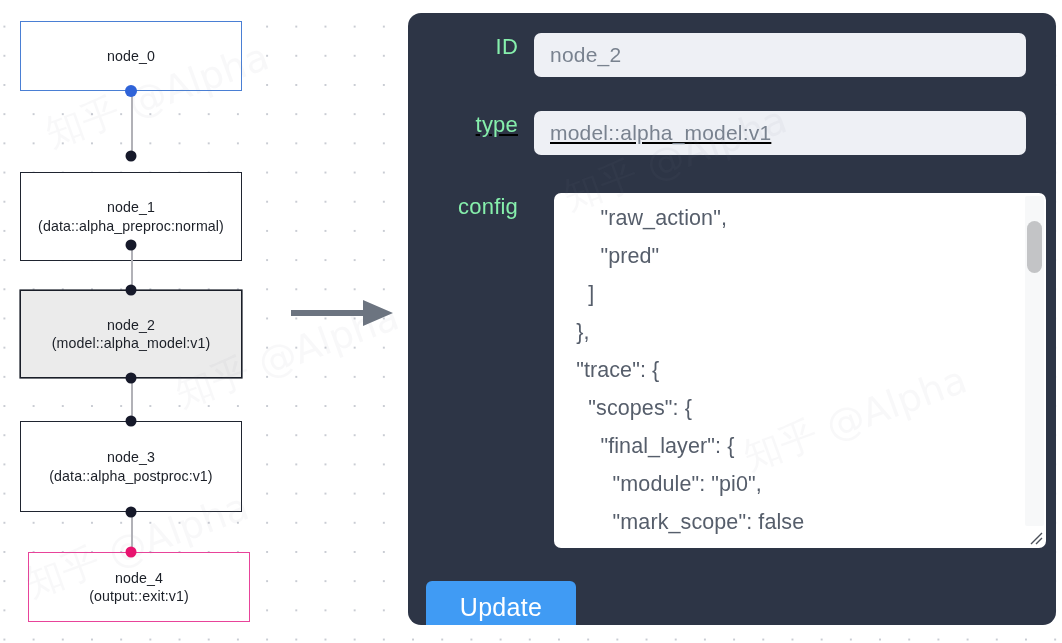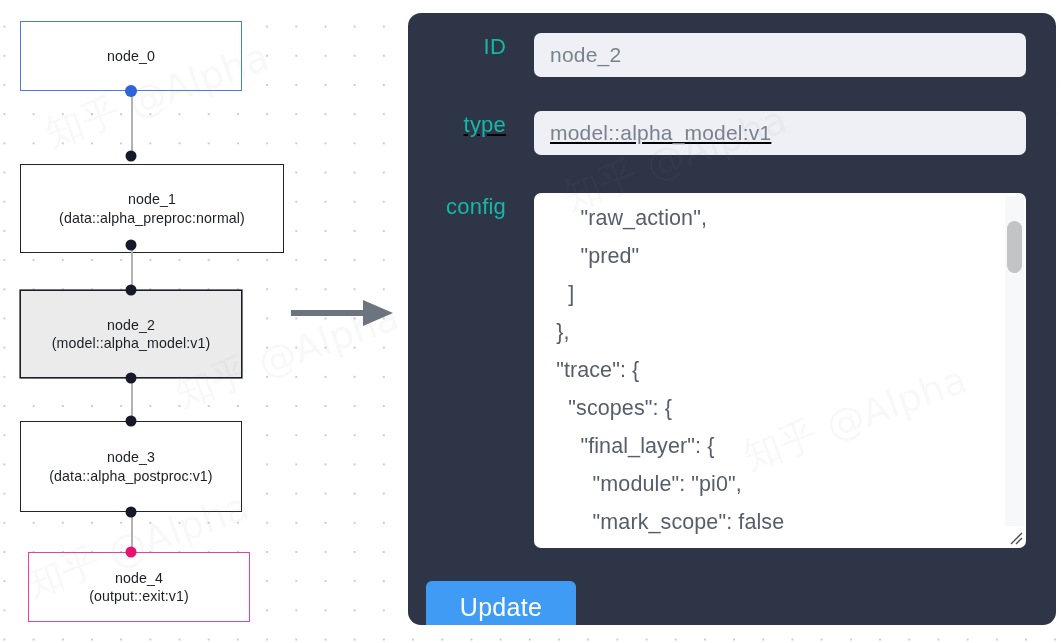--- a/index.html
+++ b/index.html
@@ -112,25 +112,25 @@
     box-sizing: border-box;
     z-index: 5;
     overflow: hidden;
   }
   .field-row {
     position: absolute;
     display: flex;
     align-items: flex-start;
   }
   .field-label {
-    color: #14b8a6;
+    color: #86efac;
     font-size: 22px;
     text-align: right;
     width: 112px;
-    padding-right: 28px;
+    padding-right: 16px;
     box-sizing: border-box;
     line-height: 28px;
     letter-spacing: .2px;
   }
   .field-input {
     box-sizing: border-box;
     width: 492px;
     height: 44px;
     background: #eef0f5;
     border: none;
@@ -140,21 +140,21 @@
     font-family: "Liberation Sans", sans-serif;
     padding: 0 16px;
     line-height: 44px;
     letter-spacing: .2px;
     outline: none;
   }
   .field-input::placeholder { color: #8b93a0; opacity: 1; }
 
   #row-id   { left: 14px; top: 20px; }
   #row-type { left: 14px; top: 98px; text-decoration: underline; }
-  #row-config { left: 14px; top: 180px; }
+  #row-config { left: 14px; top: 180px; gap: 20px; }
 
   #config-area-wrap {
     position: relative;
     width: 492px;
     height: 355px;
   }
   #config-area {
     box-sizing: border-box;
     width: 492px;
     height: 355px;
@@ -240,21 +240,21 @@
     <div class="edge" style="left:131px; top:378px; height:43px;"></div>
     <div class="edge" style="left:131px; top:512px; height:40px;"></div>
 
     <div class="node input-node" style="left:20px; top:21px; width:222px; height:70px;">
       <div class="ntext">
         <div>node_0</div>
       </div>
     </div>
     <div class="handle blue" style="left:131px; top:91px;"></div>
 
-    <div class="node" style="left:20px; top:164px; width:264px; height:89px;">
+    <div class="node" style="left:20px; top:172px; width:222px; height:89px;">
       <div class="ntext">
         <div>node_1</div>
         <div>(data::alpha_preproc:normal)</div>
       </div>
     </div>
     <div class="handle" style="left:131px; top:156px;"></div>
     <div class="handle" style="left:131px; top:245px;"></div>
 
     <div class="node selected" style="left:20px; top:290px; width:222px; height:88px;">
       <div class="ntext">

